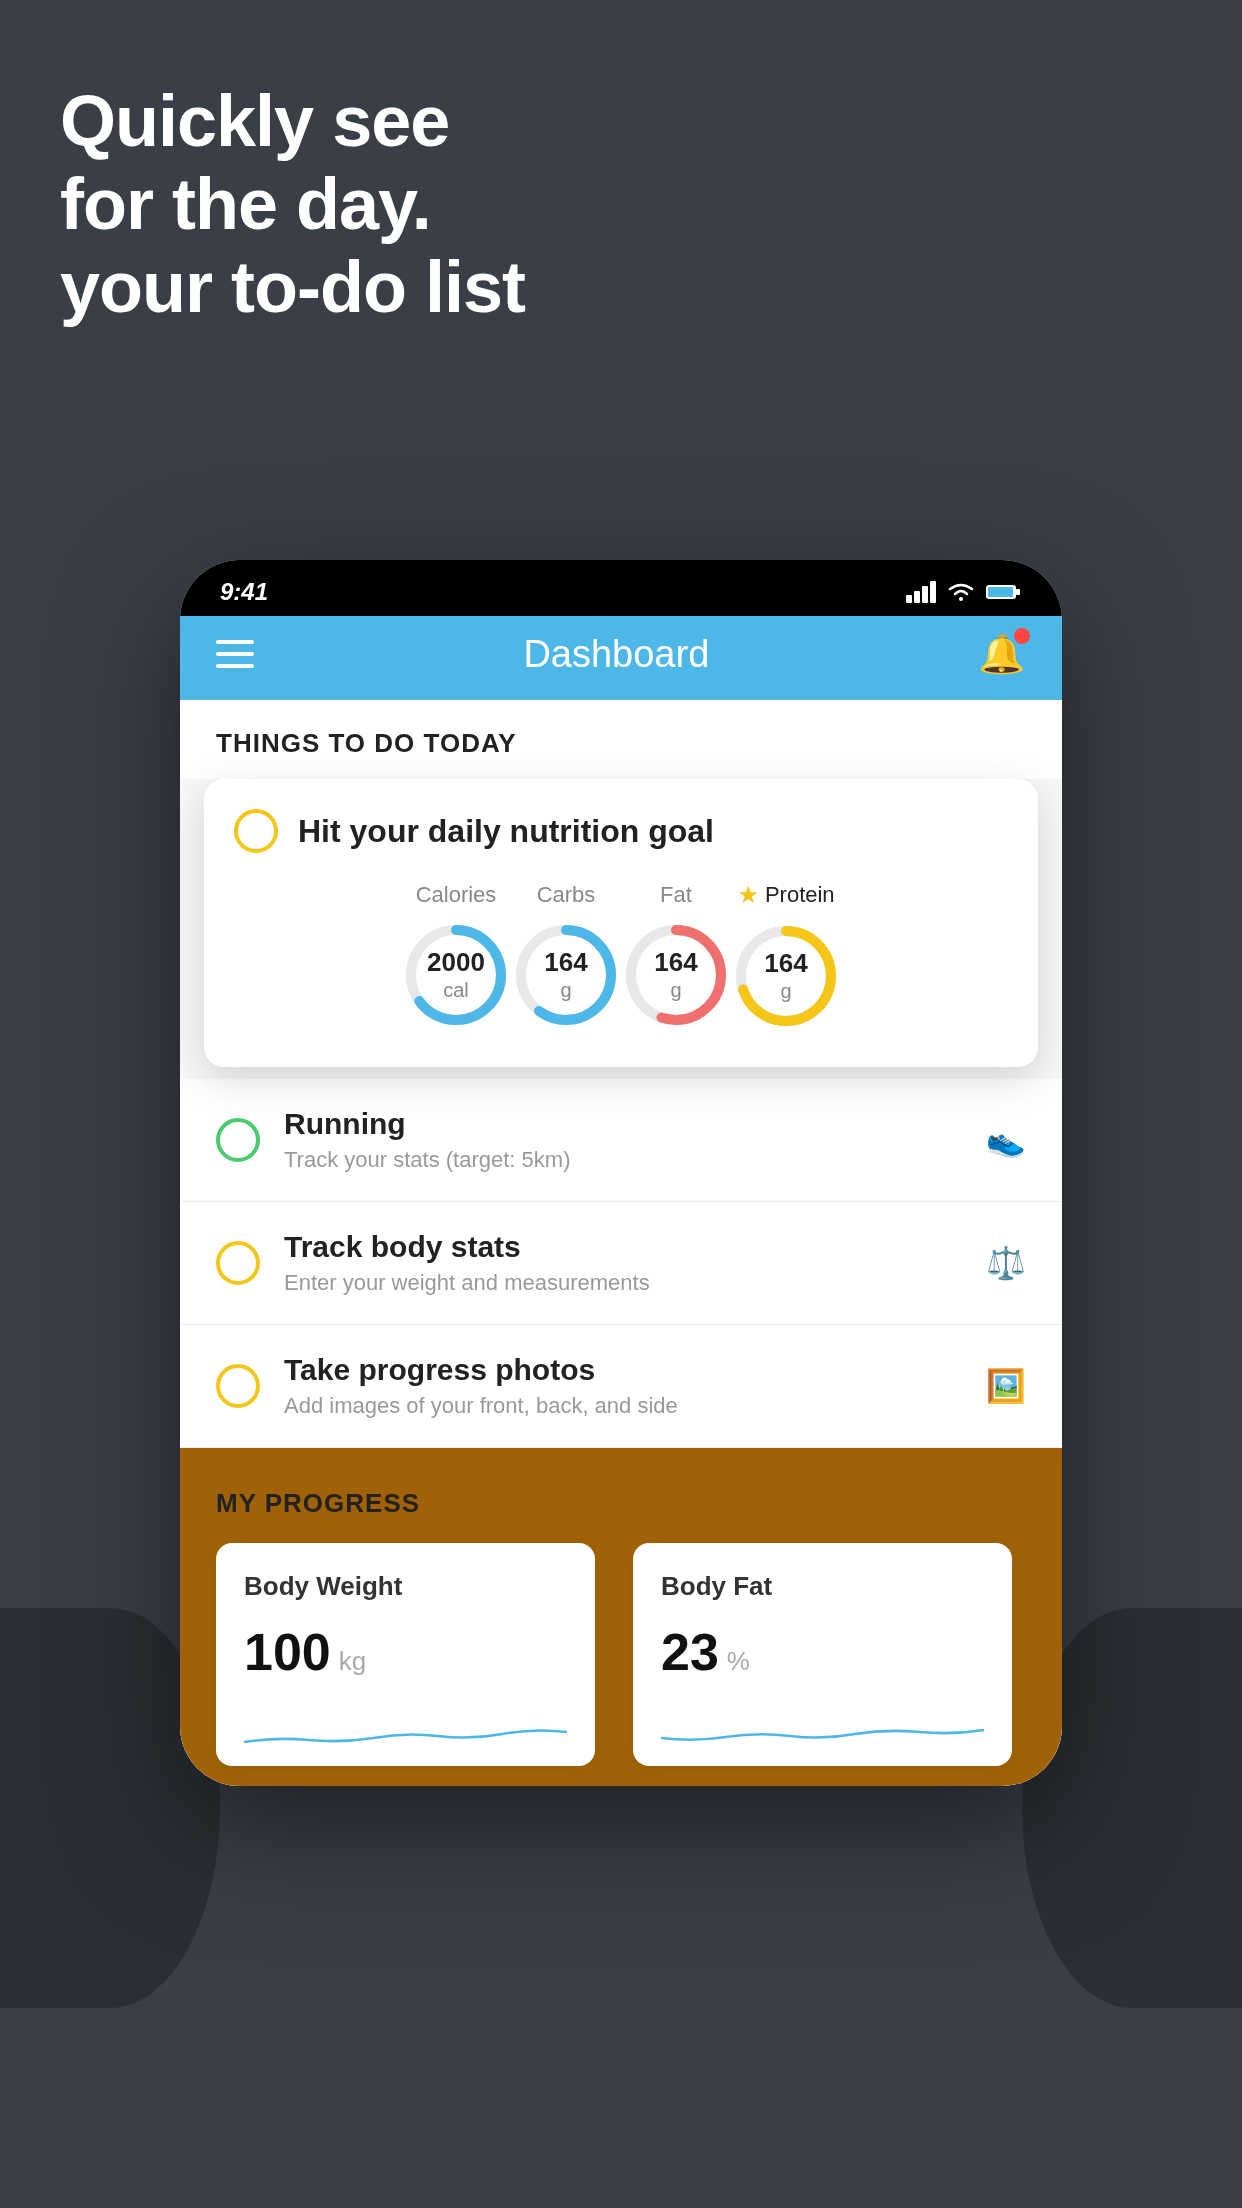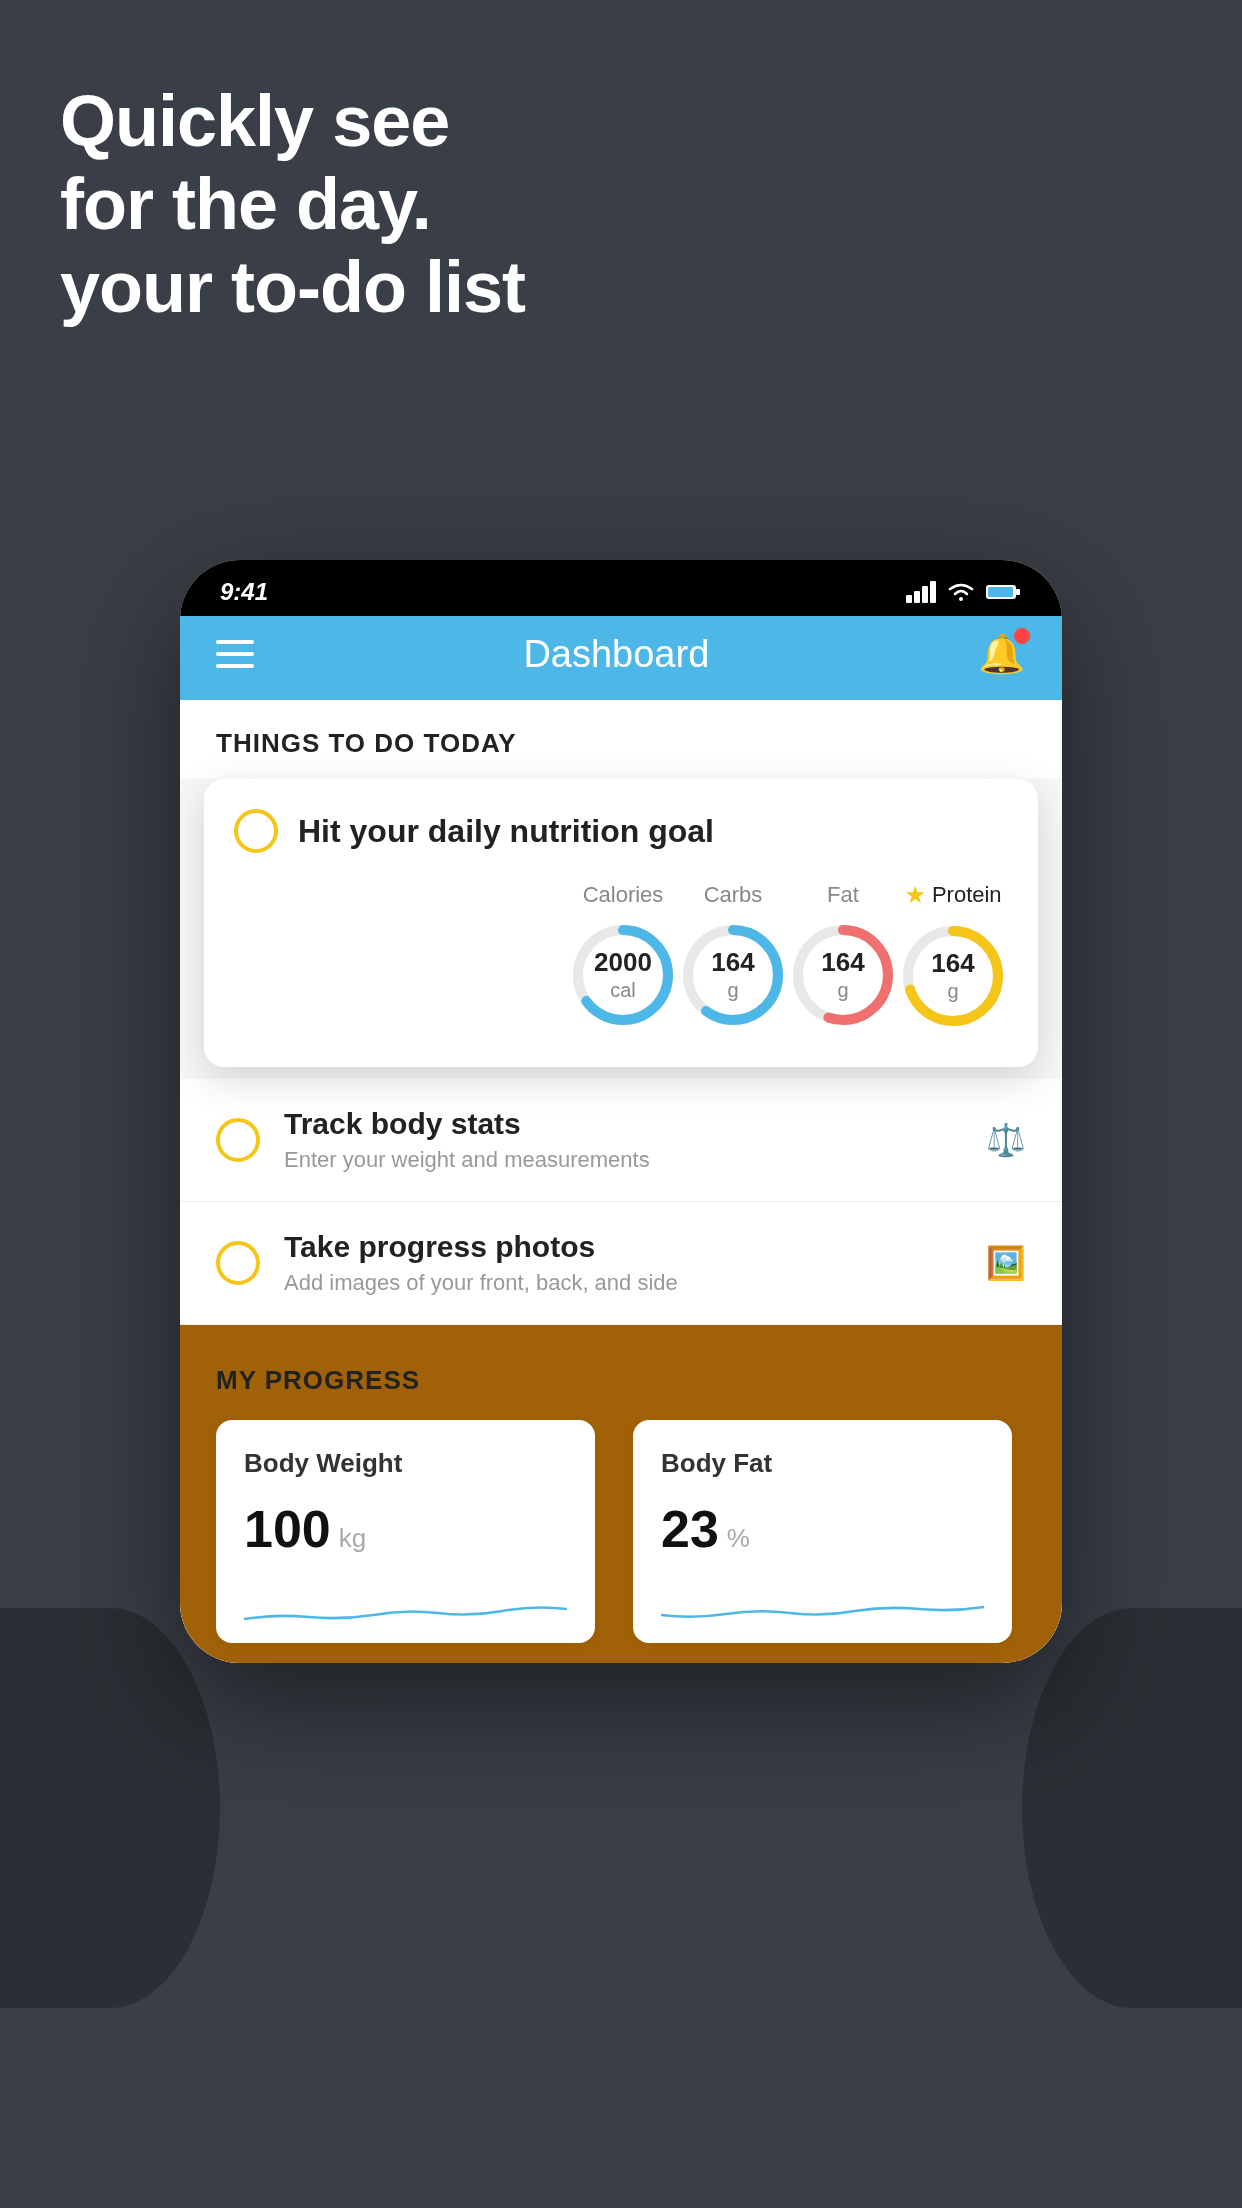--- a/index.html
+++ b/index.html
@@ -137,21 +137,21 @@
       flex-shrink: 0;
     }
     .nutrition-goal-text {
       font-size: 32px;
       font-weight: 600;
       color: #222;
     }
 
     .nutrition-rings {
       display: flex;
-      justify-content: flex-end;
+      justify-content: center;
       align-items: center;
     }
     .ring-item {
       display: flex;
       flex-direction: column;
       align-items: center;
       gap: 12px;
     }
     .ring-label {
       font-size: 22px;
@@ -441,20 +441,28 @@
               <div class="ring-value">164</div>
               <div class="ring-unit">g</div>
             </div>
           </div>
         </div>
       </div>
     </div>
 
     <div class="todo-list">
 
+      <div class="todo-item">
+        <div class="todo-circle green"></div>
+        <div class="todo-text">
+          <div class="todo-title">Running</div>
+          <div class="todo-subtitle">Track your stats (target: 5km)</div>
+        </div>
+        <span class="todo-icon">👟</span>
+      </div>
 
       <div class="todo-item">
         <div class="todo-circle yellow"></div>
         <div class="todo-text">
           <div class="todo-title">Track body stats</div>
           <div class="todo-subtitle">Enter your weight and measurements</div>
         </div>
         <span class="todo-icon">⚖️</span>
       </div>
 

